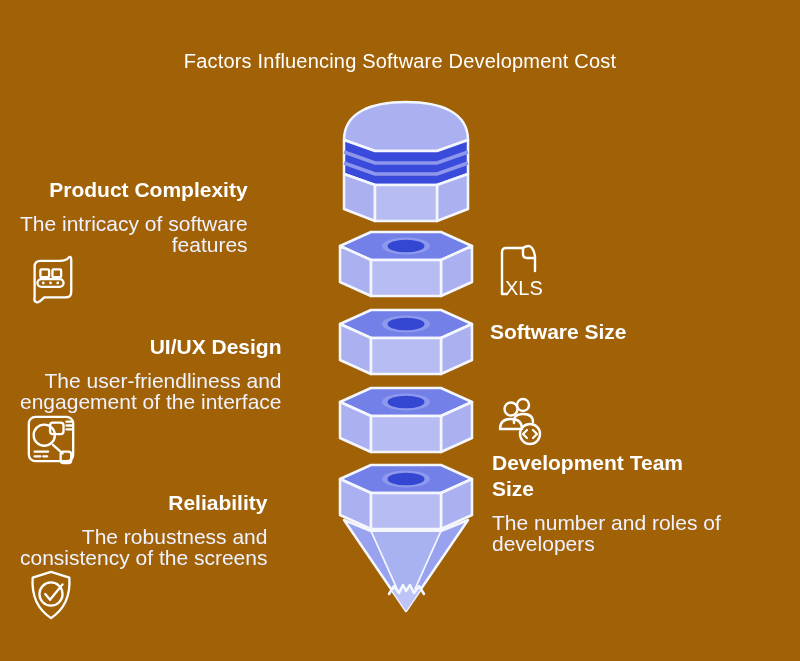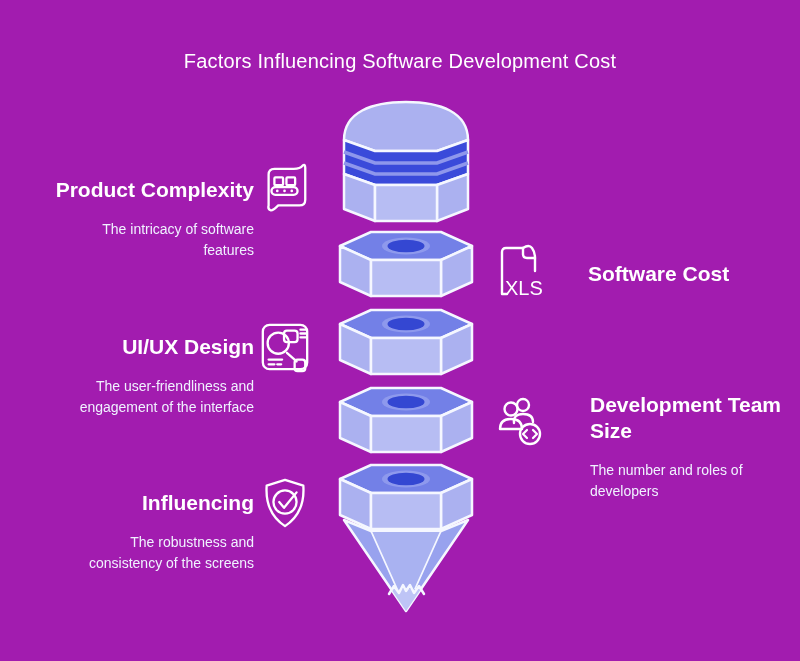--- a/index.html
+++ b/index.html
@@ -1,33 +1,33 @@
 <!DOCTYPE html>
 <html><head>
 <meta charset="utf-8">
 <style>
   html,body { margin:0; padding:0; background:#0A12D2; }
   .canvas {
     position:relative; width:800px; height:661px; overflow:hidden;
-    background:#a21caf; color:#ffffff;
+    background:#a16207; color:#ffffff;
     font-family:"Liberation Sans", sans-serif;
   }
   .title {
     position:absolute; top:50px; left:0; width:100%;
     text-align:center; font-size:20px; font-weight:500; letter-spacing:.2px;
   }
-  .feature { position:absolute; display:flex; align-items:flex-start; }
+  .feature { position:absolute; display:flex; align-items:flex-start;flex-direction:column; }
   .feature.left  { text-align:right; }
-  .feature.right { text-align:left;gap:28px; }
+  .feature.right { text-align:left; }
   .ftext { flex:1 1 auto; min-width:0; }
   .ftitle {
     font-size:21px; font-weight:700; line-height:26px; white-space:pre-line;
   }
   .fdesc {
-    font-size:14px; line-height:21px; margin-top:16px;
+    font-size:21px; line-height:21px; margin-top:10px;
     white-space:pre-line; color:#F0F2FF;
   }
   .ficon { flex:0 0 58px; width:58px; }
   .feature.left  .ficon { margin-left:4px; }
   .feature.right .ficon { margin-right:12px; }
   .feature.left .ftext { padding-top:14px; }
   #f-size .ftext { padding-top:20px; }
   #f-size .ficon svg { margin-top:2px; }
   #f-pc   { left:20px;  top:163px; width:296px; }
   #f-uiux { left:20px;  top:320px; width:296px; }
@@ -102,21 +102,21 @@
   <div class="feature right" id="f-size">
     <div class="ficon">
       <svg width="56" height="56" viewBox="0 0 56 56" fill="none" stroke="#FFFFFF" stroke-width="2.4" stroke-linecap="round" stroke-linejoin="round">
         <path d="M17,51 L12,51 L12,9 Q12,5 16,5 L33,5"></path>
         <path d="M33,5 L33,11 Q33,15 37,15 L45,15"></path>
         <path d="M33,5 Q39,1 42,5 Q45,9 45,15 L45,28"></path>
         <text x="15" y="52" font-size="20" font-family="Liberation Sans, sans-serif" fill="#FFFFFF" stroke="none">XLS</text>
       </svg>
     </div>
     <div class="ftext">
-      <div class="ftitle">Software Cost</div>
+      <div class="ftitle">Software Size</div>
     </div>
   </div>
 
   <div class="feature left" id="f-uiux">
     <div class="ftext">
       <div class="ftitle">UI/UX Design</div>
       <div class="fdesc">The user-friendliness and
 engagement of the interface</div>
     </div>
     <div class="ficon">
@@ -151,21 +151,21 @@
     <div class="ftext">
       <div class="ftitle">Development Team
 Size</div>
       <div class="fdesc">The number and roles of
 developers</div>
     </div>
   </div>
 
   <div class="feature left" id="f-rel">
     <div class="ftext">
-      <div class="ftitle">Influencing</div>
+      <div class="ftitle">Reliability</div>
       <div class="fdesc">The robustness and
 consistency of the screens</div>
     </div>
     <div class="ficon">
       <svg width="54" height="54" viewBox="0 0 56 56" fill="none" stroke="#FFFFFF" stroke-width="2.4" stroke-linecap="round" stroke-linejoin="round">
         <path d="M28,4 L47,10 Q49,38 28,52 Q7,38 9,10 Z"></path>
         <circle cx="28" cy="27" r="12"></circle>
         <path d="M22,27 L27,33 L40,17"></path>
       </svg>
     </div>

